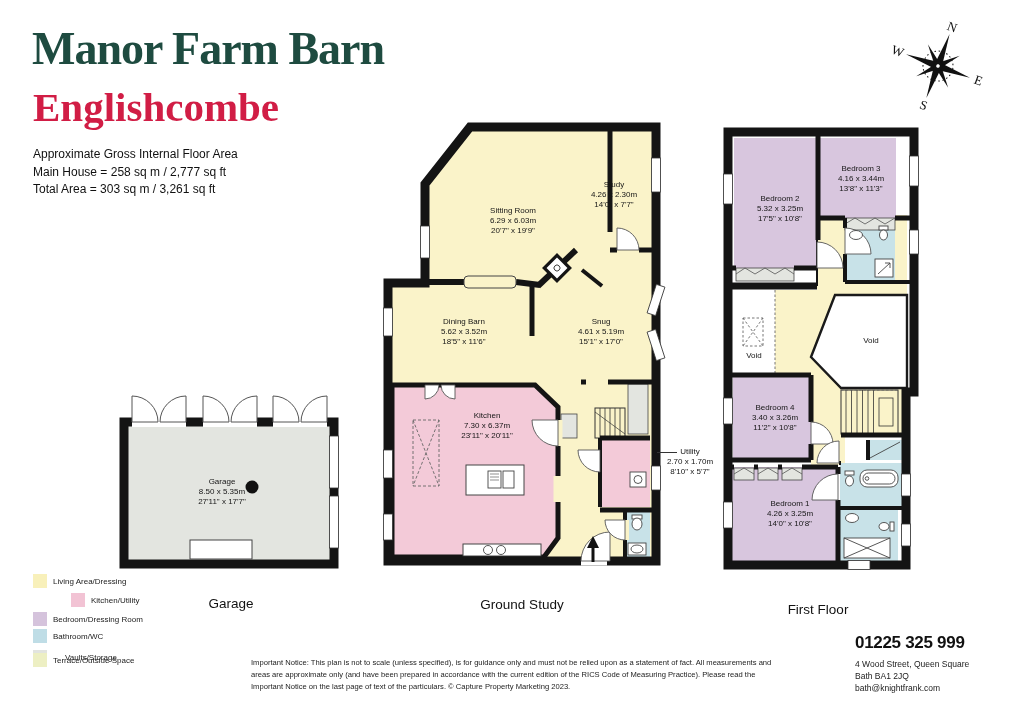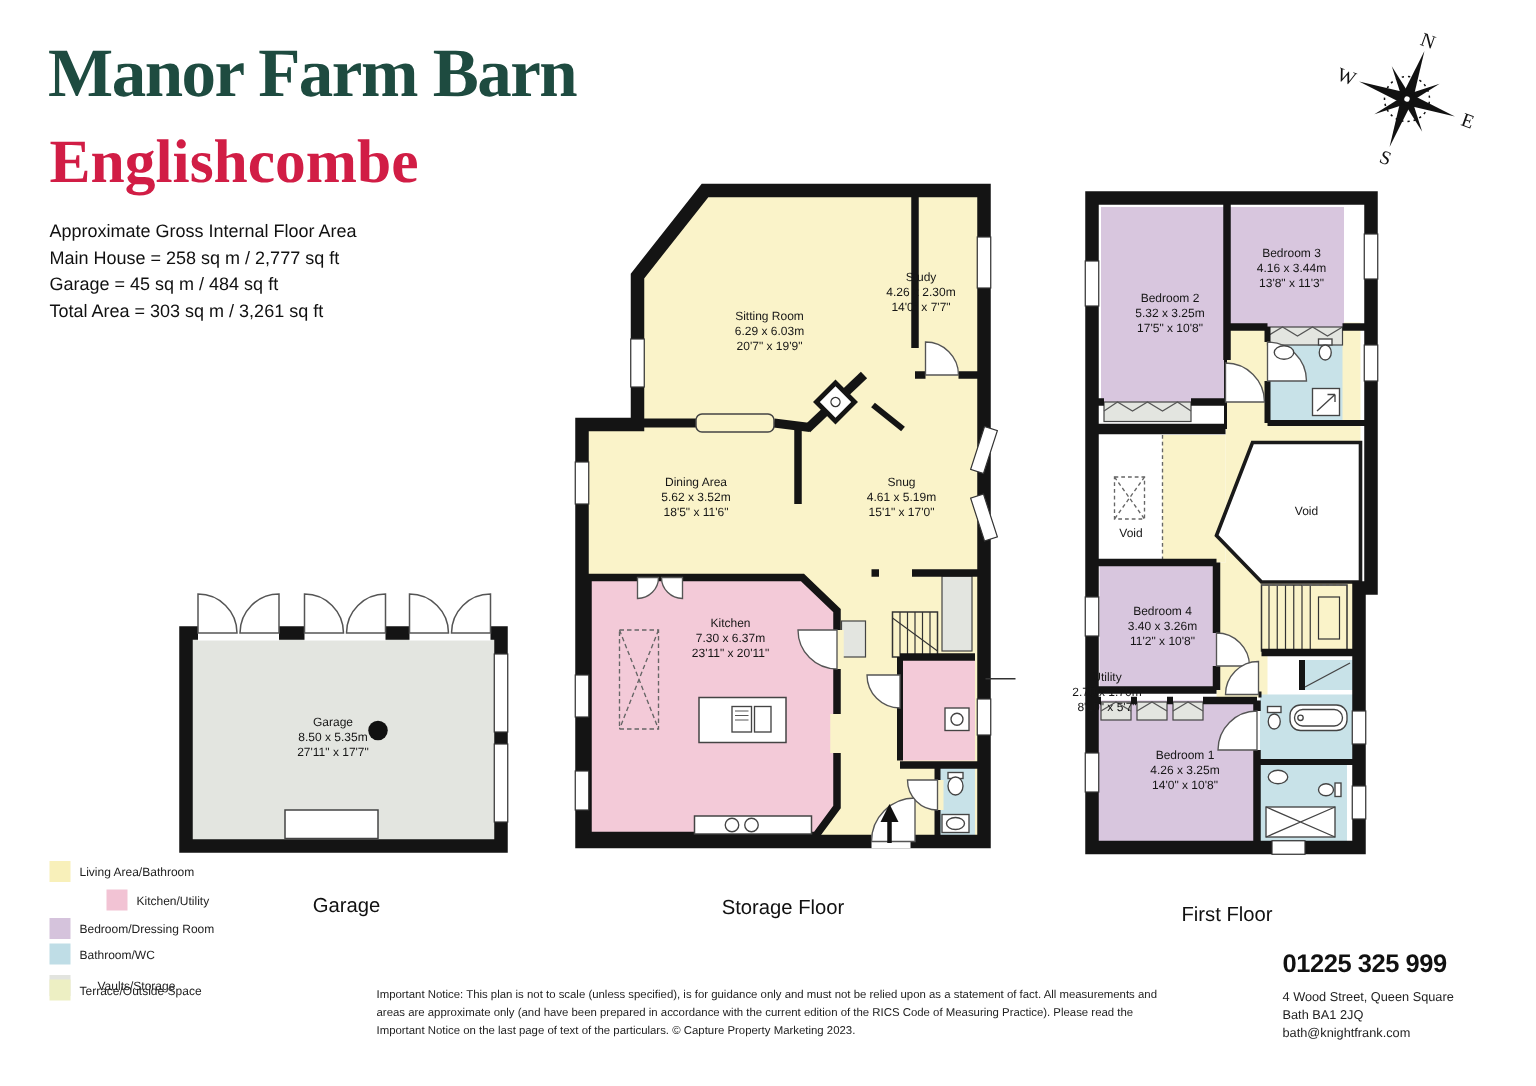--- a/index.html
+++ b/index.html
@@ -26,21 +26,20 @@
   svg{position:absolute;overflow:visible;}
 </style>
 </head>
 <body>
 
 <div class="abs title">Manor Farm Barn</div>
 <div class="abs subtitle">Englishcombe</div>
 <div class="abs area-block">
   <div>Approximate Gross Internal Floor Area</div>
   <div>Main House = 258 sq m / 2,777 sq ft</div>
-  <div>Garage = 45 sq m / 484 sq ft</div>
   <div>Total Area = 303 sq m / 3,261 sq ft</div>
 </div>
 
 <svg style="left:888px;top:16px;" width="100" height="100" viewBox="0 0 100 100">
   <g transform="rotate(20 50 50)">
     <circle cx="50" cy="50" r="15" fill="none" stroke="#111" stroke-width="1" stroke-dasharray="1.5,2.6"></circle>
     <g transform="rotate(45 50 50)" fill="#111">
       <polygon points="50,26 53,50 47,50"></polygon>
       <polygon points="74,50 50,53 50,47"></polygon>
       <polygon points="50,74 53,50 47,50"></polygon>
@@ -328,36 +327,36 @@
   <div>Sitting Room</div>
   <div>6.29 x 6.03m</div>
   <div>20'7" x 19'9"</div>
 </div>
 <div class="room-label" style="left:614px;top:180px;">
   <div>Study</div>
   <div>4.26 x 2.30m</div>
   <div>14'0" x 7'7"</div>
 </div>
 <div class="room-label" style="left:464px;top:317px;">
-  <div>Dining Area</div>
+  <div>Dining Barn</div>
   <div>5.62 x 3.52m</div>
   <div>18'5" x 11'6"</div>
 </div>
 <div class="room-label" style="left:601px;top:317px;">
   <div>Snug</div>
   <div>4.61 x 5.19m</div>
   <div>15'1" x 17'0"</div>
 </div>
 <div class="room-label" style="left:487px;top:411px;">
   <div>Kitchen</div>
   <div>7.30 x 6.37m</div>
   <div>23'11" x 20'11"</div>
 </div>
 <div class="abs leader"></div>
-<div class="room-label" style="left:690px;top:447px;margin-left:48px;">
+<div class="room-label" style="left:690px;top:447px;">
   <div>Utility</div>
   <div>2.70 x 1.70m</div>
   <div>8'10" x 5'7"</div>
 </div>
 
 <div class="room-label" style="left:780px;top:194px;">
   <div>Bedroom 2</div>
   <div>5.32 x 3.25m</div>
   <div>17'5" x 10'8"</div>
 </div>
@@ -383,26 +382,26 @@
   <div>Void</div>
 </div>
 
 <div class="room-label" style="left:222px;top:477px;">
   <div>Garage</div>
   <div>8.50 x 5.35m</div>
   <div>27'11" x 17'7"</div>
 </div>
 
 <div class="floor-title" style="left:231px;top:596px;">Garage</div>
-<div class="floor-title" style="left:522px;top:597px;">Storage Floor</div>
+<div class="floor-title" style="left:522px;top:597px;">Ground Study</div>
 <div class="floor-title" style="left:818px;top:602px;">First Floor</div>
 
 <div class="legend-row" style="top:574px;">
   <span class="legend-swatch sw0"></span>
-  <span class="legend-label">Living Area/Bathroom</span>
+  <span class="legend-label">Living Area/Dressing</span>
 </div>
 <div class="legend-row" style="top:593px;padding-left:38px;">
   <span class="legend-swatch sw1"></span>
   <span class="legend-label">Kitchen/Utility</span>
 </div>
 <div class="legend-row" style="top:612px;">
   <span class="legend-swatch sw2"></span>
   <span class="legend-label">Bedroom/Dressing Room</span>
 </div>
 <div class="legend-row" style="top:629px;">

